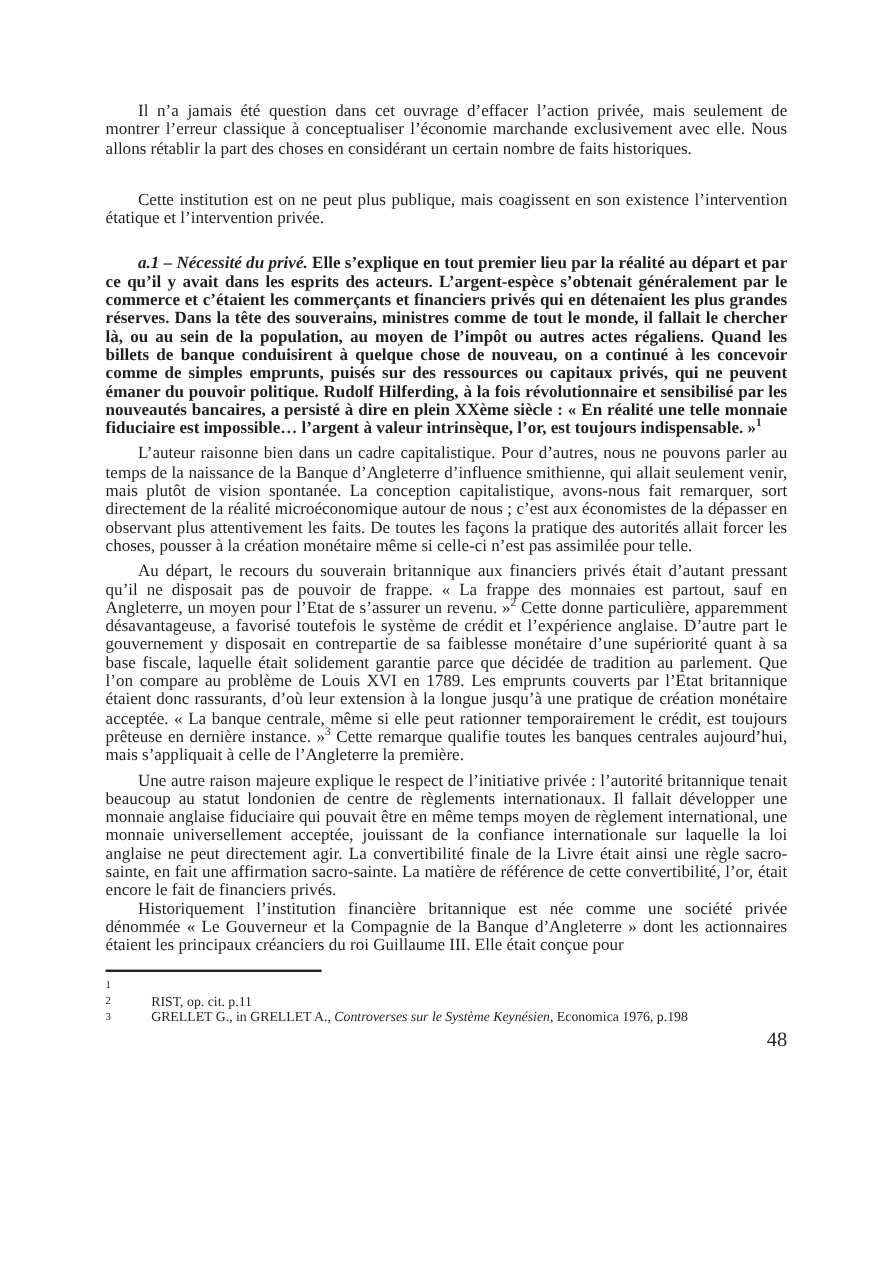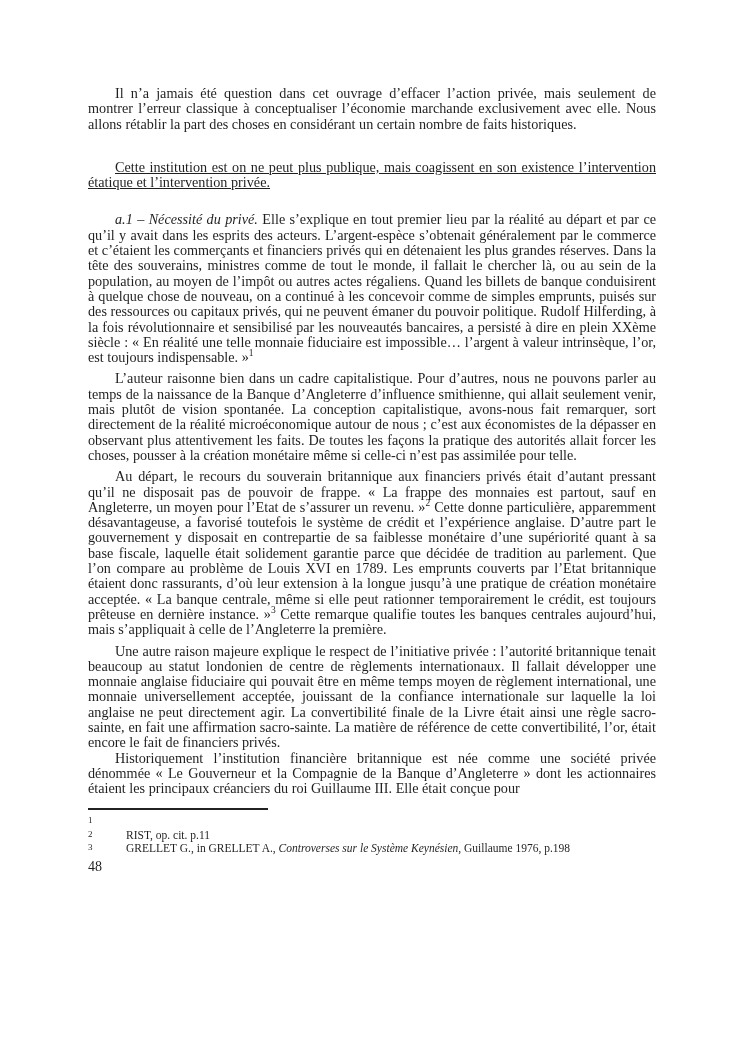--- a/index.html
+++ b/index.html
@@ -21,22 +21,22 @@
     hyphens: none;
   }
   .content p { margin: 0; }
   .indent { text-indent: 27px; }
   .heading {
     font-style: italic;
     margin-top: 30px !important;
     text-indent: 27px;
     text-align: left;
   }
-  .p2 { margin-top: 28px !important; text-decoration: underline; }
-  .p3 { margin-top: 22px !important; }
+  .p2 { margin-top: 28px !important; }
+  .p3 { margin-top: 22px !important; font-weight: bold; }
   .pgap { margin-top: 6px !important; }
   .lead-italic { font-style: italic; }
   sup.fnref {
     font-size: 9.5px;
     line-height: 0;
     vertical-align: super;
   }
   .footnotes { margin-top: 12px; }
   .fn-rule {
     width: 180px;
@@ -50,22 +50,22 @@
     text-align: left;
   }
   .fn-num {
     flex: 0 0 38px;
     width: 38px;
     font-size: 9px;
     transform: translateY(-1px);
   }
   .fn-text em { font-style: italic; }
   .page-number {
-    text-align: left;
-    font-size: 14px;
+    text-align: right;
+    font-size: 17px;
     margin-top: 4px;
     line-height: 16px;
   }
 </style>
 </head>
 <body>
 
 <div class="page">
   <div class="content">
 
@@ -95,20 +95,20 @@
         <span class="fn-num">1</span>
       </div>
 
       <div class="footnote">
         <span class="fn-num">2</span>
         <span class="fn-text"><span>RIST, op. cit. p.11</span><em></em><span></span></span>
       </div>
 
       <div class="footnote">
         <span class="fn-num">3</span>
-        <span class="fn-text"><span>GRELLET G., in GRELLET A., </span><em>Controverses sur le Système Keynésien</em><span>, Guillaume 1976, p.198</span></span>
+        <span class="fn-text"><span>GRELLET G., in GRELLET A., </span><em>Controverses sur le Système Keynésien</em><span>, Economica 1976, p.198</span></span>
       </div>
     </div>
 
     <div class="page-number">48</div>
 
   </div>
 </div>
 
 </body></html>

